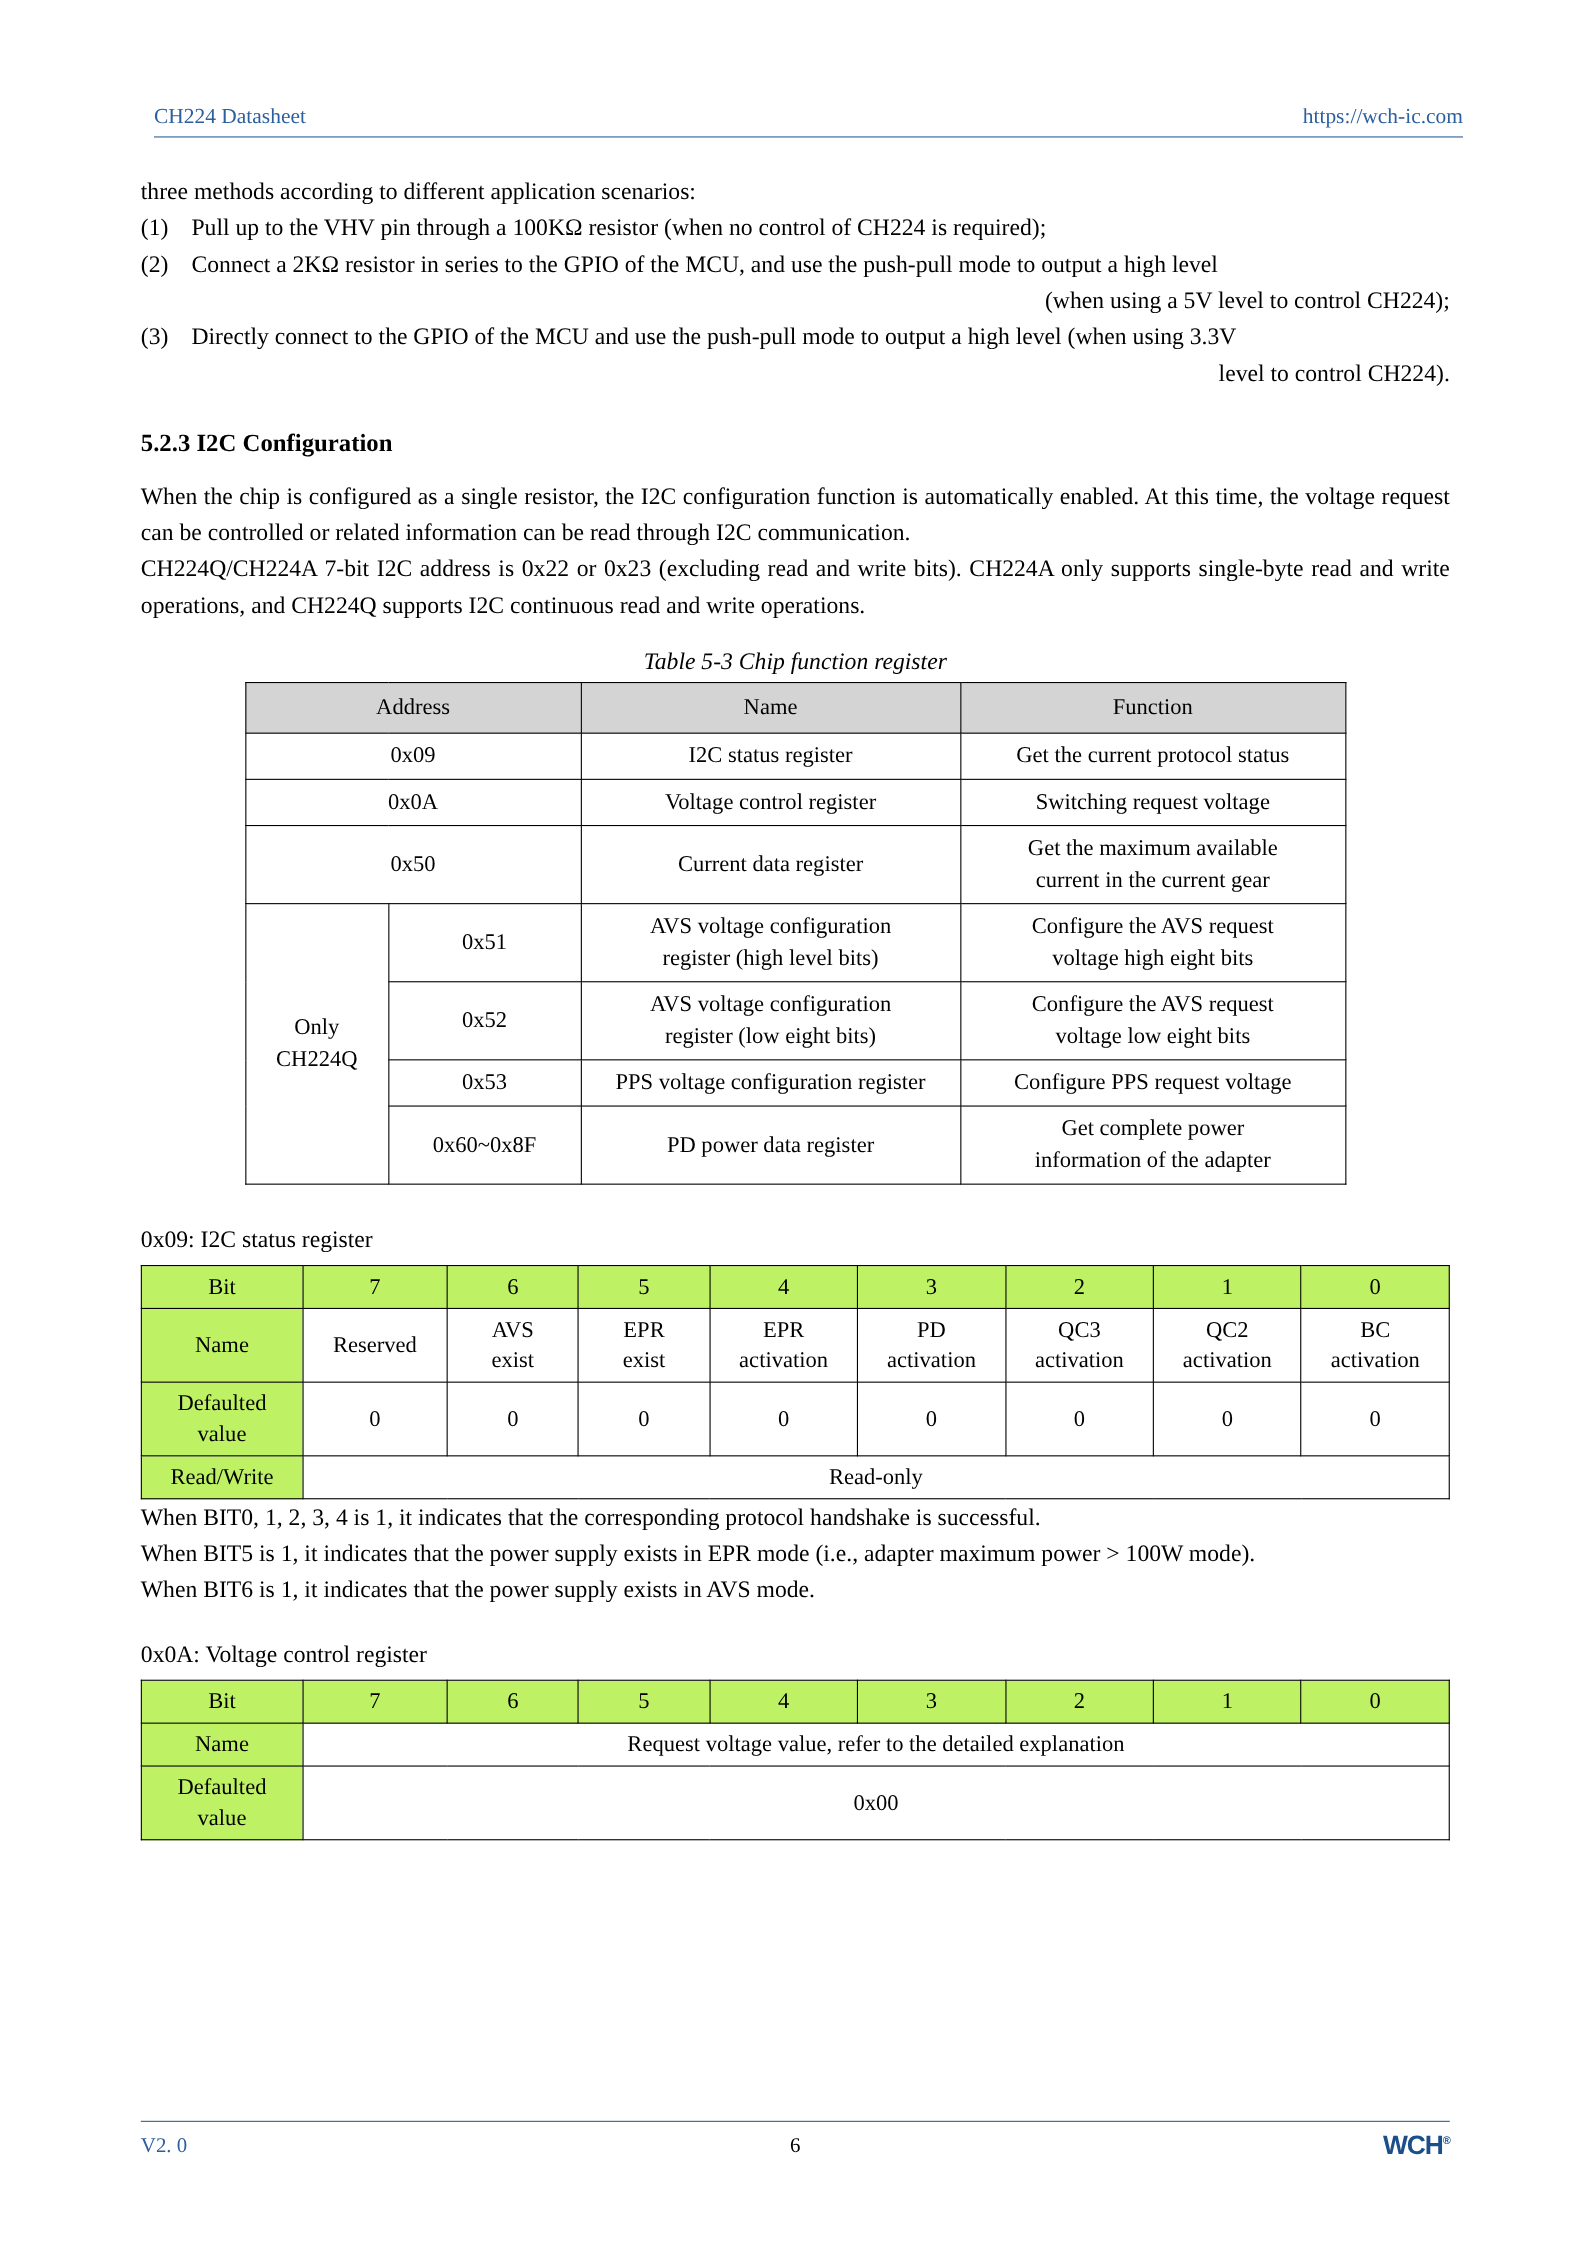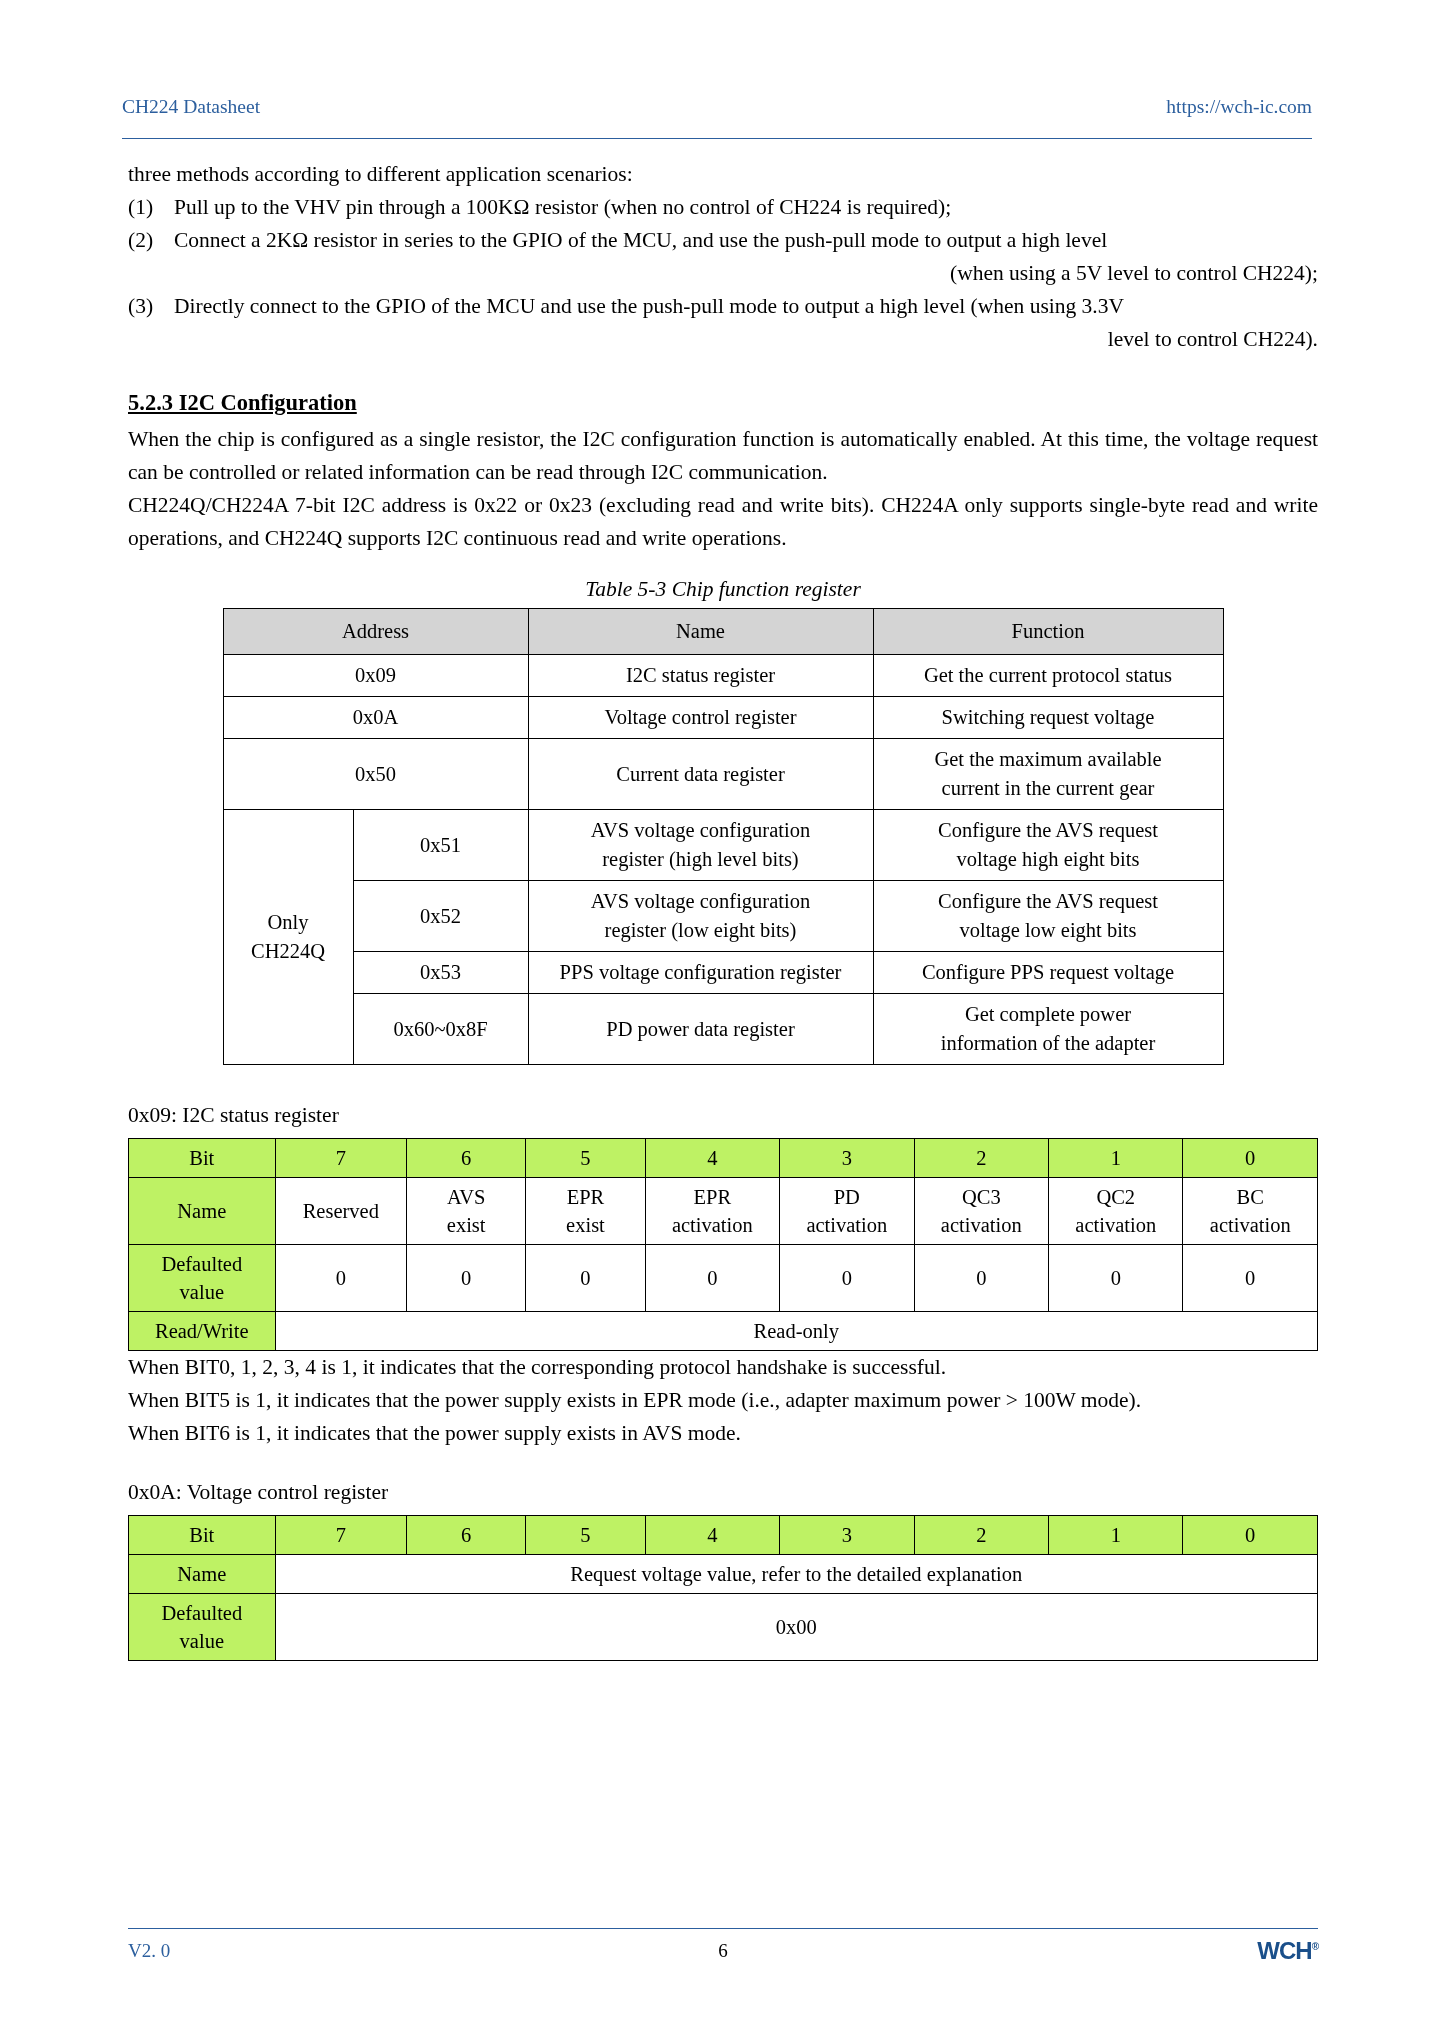--- a/index.html
+++ b/index.html
@@ -17,28 +17,28 @@
     position: relative;
     width: 1445px;
     height: 2043px;
     box-sizing: border-box;
     padding: 0;
   }
   
   .header {
     position: absolute;
     top: 96px;
-    left: 122px;
+    left: 140px;
     width: 1190px;
     display: flex;
     justify-content: space-between;
     align-items: baseline;
     font-size: 19.5px;
     color: #2c5f9e;
-    padding-bottom: 20px;
+    padding-bottom: 6px;
     border-bottom: 1.2px solid #2c5f9e;
   }
   .header .right {
     color: #2c5f9e;
   }
   
   .content {
     position: absolute;
     top: 158px;
     left: 128px;
@@ -65,23 +65,22 @@
   }
   .list-cont {
     margin-left: 46px;
     font-size: 21.5px;
     line-height: 33px;
     text-align: right;
   }
   h3.section {
     font-size: 22.5px;
     font-weight: bold;
-    margin: 30px 0 4px 0;
+    margin: 30px 0 16px 0;
     line-height: 33px;
-    text-decoration: underline;
   }
   .gap-md { height: 26px; }
   .gap-lg { height: 34px; }
 
   
   .tbl-caption {
     text-align: center;
     font-size: 21.5px;
     margin: 22px 0 6px 0;
     font-style: italic;

